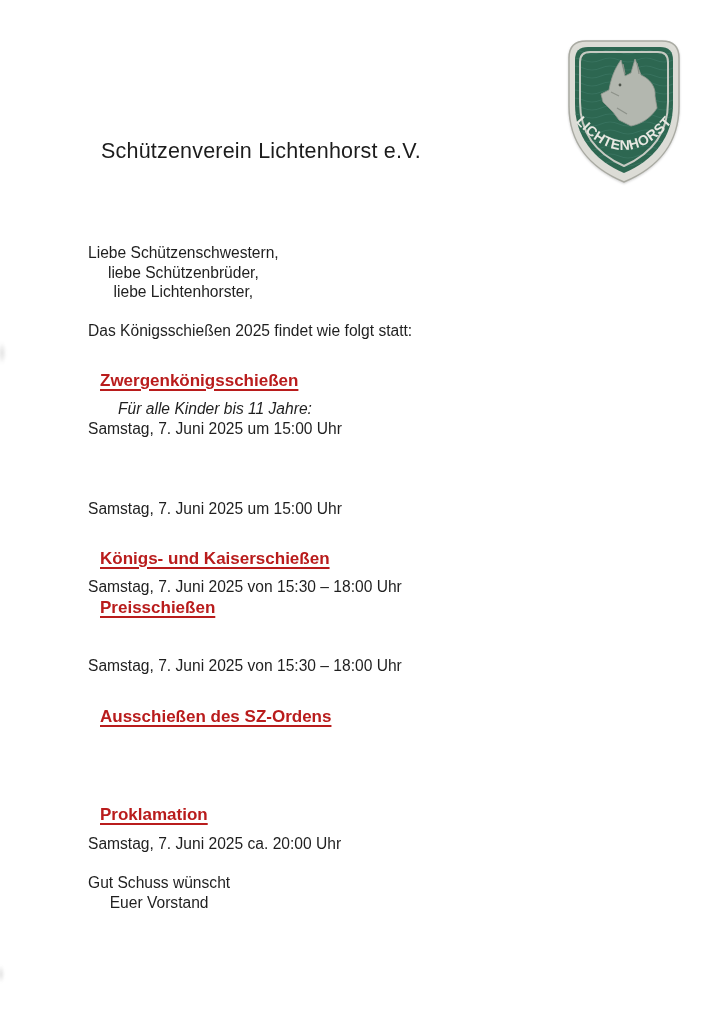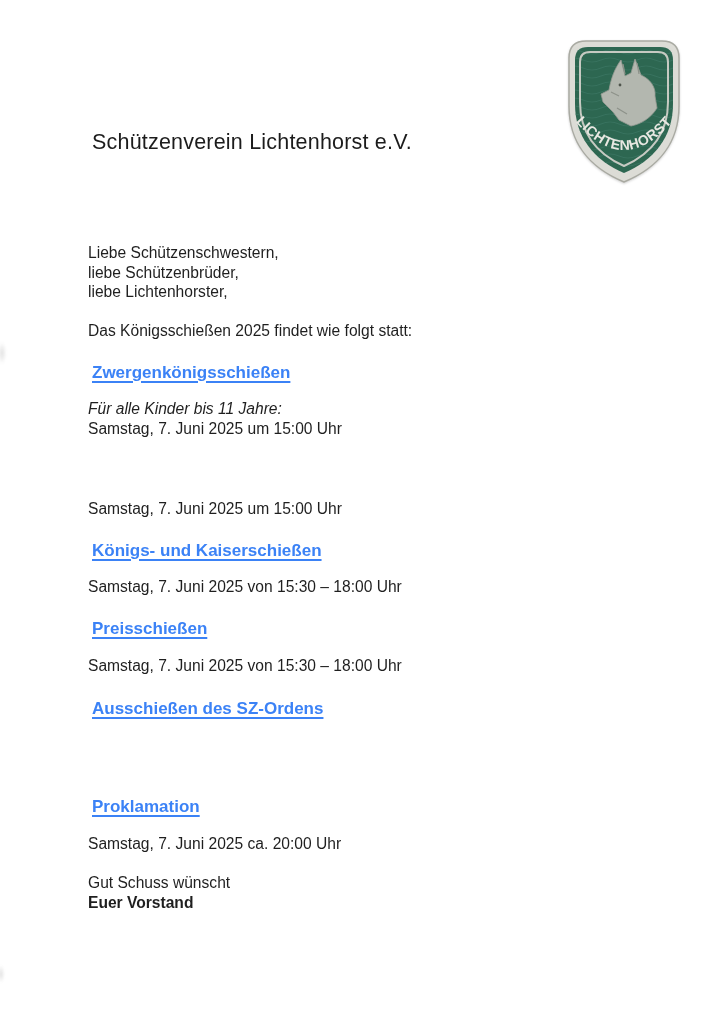--- a/index.html
+++ b/index.html
@@ -9,45 +9,46 @@
     height: 1024px;
     background: #ffffff;
     overflow: hidden;
     font-family: "Liberation Sans", "DejaVu Sans", sans-serif;
     color: #1f1f1f;
   }
   .title {
     position: absolute;
     left: 88px;
     top: 126px;
-    margin: 4px;
+    margin: 13px;
     font-size: 21.5px;
     font-weight: 400;
     letter-spacing: 0.2px;
     color: #1c1c1c;
     white-space: nowrap;
   }
   .block {
     position: absolute;
     left: 88px;
     font-size: 15.6px;
     line-height: 19.6px;
     white-space: nowrap;
+    text-align: center;
   }
   .heading {
-    margin: 4px;
+    margin: 12px;
     font-size: 17px;
     font-weight: 700;
     text-decoration: underline;
     text-decoration-thickness: 1.6px;
     text-underline-offset: 3px;
-    color: #3b82f6;
+    color: #b91c1c;
   }
   .note { font-style: italic; }
-  .bold { font-weight: 700; }
+  .bold { font-weight: 400; }
   .badge {
     position: absolute;
     left: 561px;
     top: 34px;
     width: 126px;
     height: 156px;
   }
   .badge svg { display: block; filter: drop-shadow(0 1px 1px rgba(0,0,0,0.18)); }
   .artifact {
     position: absolute;
@@ -123,21 +124,21 @@
   <div class="block" style="top:399px">
     <div class="note">Für alle Kinder bis 11 Jahre:</div>
     <div>Samstag, 7. Juni 2025 um 15:00 Uhr</div>
   </div>
 
   <div class="block" style="top:499px">Samstag, 7. Juni 2025 um 15:00 Uhr</div>
 
   <h2 class="block heading" style="top:537px">Königs- und Kaiserschießen</h2>
   <div class="block" style="top:577px">Samstag, 7. Juni 2025 von 15:30 – 18:00 Uhr</div>
 
-  <h2 class="block heading" style="top:615px">Preisschießen</h2>
+  <h2 class="block heading" style="top:586px">Preisschießen</h2>
   <div class="block" style="top:656px">Samstag, 7. Juni 2025 von 15:30 – 18:00 Uhr</div>
 
   <h2 class="block heading" style="top:695px">Ausschießen des SZ-Ordens</h2>
 
   <h2 class="block heading" style="top:793px">Proklamation</h2>
   <div class="block" style="top:834px">Samstag, 7. Juni 2025 ca. 20:00 Uhr</div>
 
   <div class="block" style="top:873px">
     <div>Gut Schuss wünscht</div>
     <div class="bold">Euer Vorstand</div>

